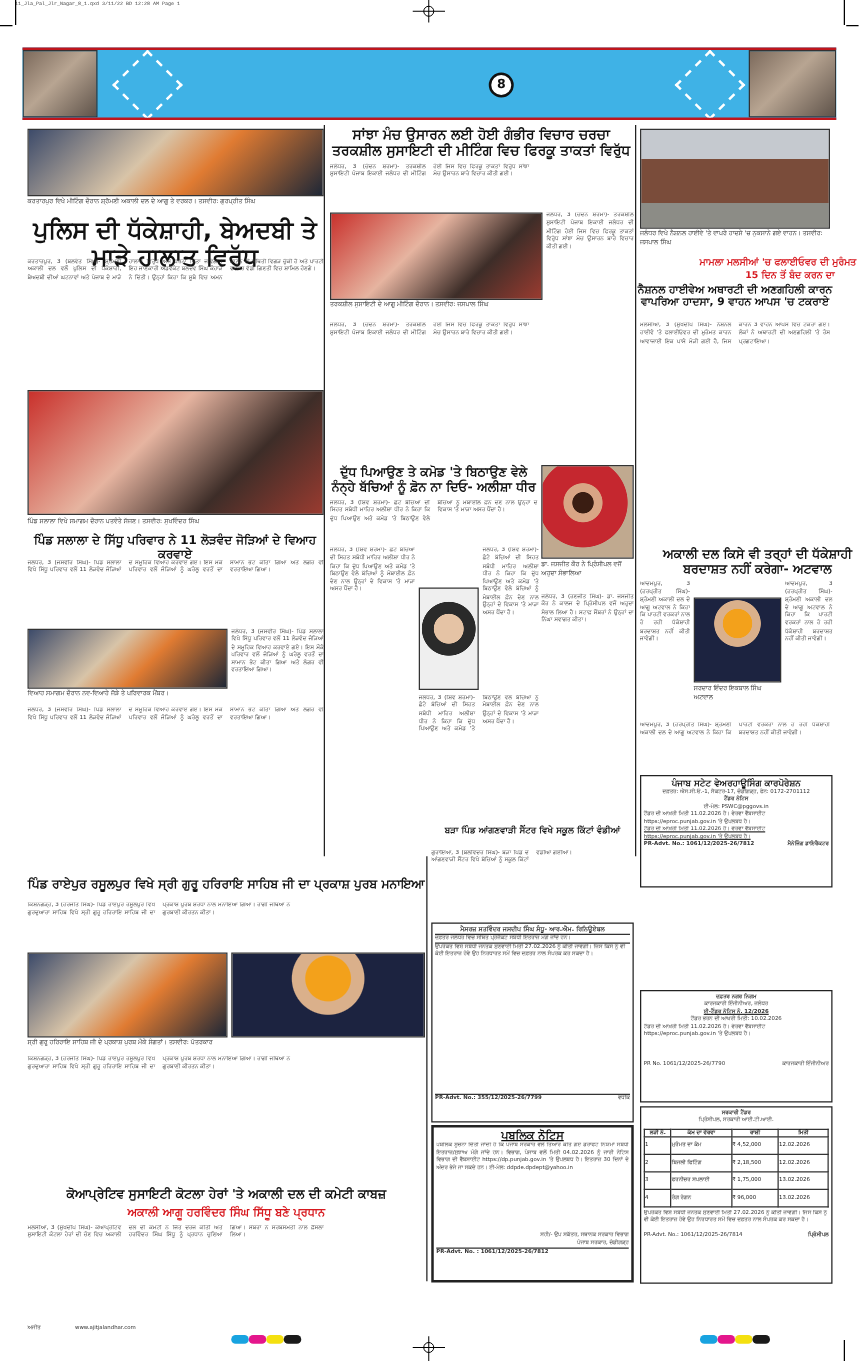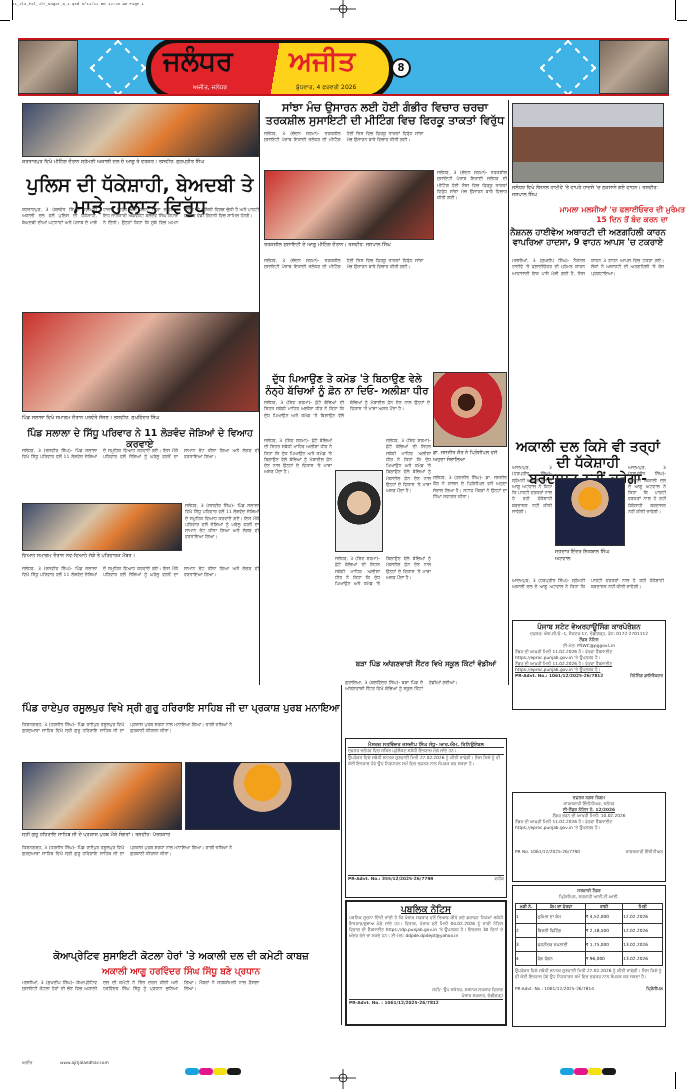--- a/index.html
+++ b/index.html
@@ -47,26 +47,20 @@
     <circle cx="13" cy="9" r="4" fill="none" stroke="#000" stroke-width="0.8"></circle>
     <line x1="0" y1="9" x2="26" y2="9" stroke="#000" stroke-width="0.8"></line>
     <line x1="13" y1="0" x2="13" y2="18" stroke="#000" stroke-width="0.8"></line>
   </svg>
 
 <div class="abs masthead">
   <div class="abs mh-photo-l photo"></div>
   <div class="abs mh-photo-r photo"></div>
   <div class="abs pattern" style="left:80px;"></div>
   <div class="abs pattern" style="left:530px;"></div>
-  <div class="abs logo">
-    <div class="abs logo-l">ਜਲੰਧਰ</div>
-    <div class="abs logo-r">ਅਜੀਤ</div>
-    <div class="abs logo-sub-l">ਅਜੀਤ, ਜਲੰਧਰ</div>
-    <div class="abs logo-sub-r">ਬੁੱਧਵਾਰ, 4 ਫਰਵਰੀ 2026</div>
-  </div>
   <div class="abs pageno">8</div>
 </div>
 
 <div class="abs rule" style="left:259px;top:100px;width:1px;height:585px;"></div>
 <div class="abs rule" style="left:508px;top:100px;width:1px;height:585px;"></div>
 <div class="abs rule" style="left:341px;top:685px;width:1px;height:340px;"></div>
 
 <div class="abs photo blue" style="left:22px;top:103px;width:237px;height:54px;"></div>
 <div class="abs caption" style="left:22px;top:158px;width:237px;">ਕਰਤਾਰਪੁਰ ਵਿਖੇ ਮੀਟਿੰਗ ਦੌਰਾਨ ਸ਼੍ਰੋਮਣੀ ਅਕਾਲੀ ਦਲ ਦੇ ਆਗੂ ਤੇ ਵਰਕਰ। ਤਸਵੀਰ: ਗੁਰਪ੍ਰੀਤ ਸਿੰਘ</div>
 <div class="abs headline" style="left:20px;top:174px;width:240px;font-size:19px;">
@@ -109,21 +103,21 @@
 
 <div class="abs photo truck" style="left:512px;top:103px;width:152px;height:80px;"></div>
 <div class="abs caption" style="left:512px;top:184px;width:152px;">ਜਲੰਧਰ ਵਿਖੇ ਨੈਸ਼ਨਲ ਹਾਈਵੇ 'ਤੇ ਵਾਪਰੇ ਹਾਦਸੇ 'ਚ ਨੁਕਸਾਨੇ ਗਏ ਵਾਹਨ। ਤਸਵੀਰ: ਜਸਪਾਲ ਸਿੰਘ</div>
 <div class="abs redhead" style="left:512px;top:205px;width:152px;font-size:7.5px;line-height:10px;margin-left:44px;">ਮਾਮਲਾ ਮਲਸੀਆਂ 'ਚ ਫਲਾਈਓਵਰ ਦੀ ਮੁਰੰਮਤ ਕਾਰਨ 15 ਦਿਨ ਤੋਂ ਬੰਦ ਕਰਨ ਦਾ</div>
 <div class="abs headline" style="left:510px;top:228px;width:156px;font-size:8.5px;">
   <div>ਨੈਸ਼ਨਲ ਹਾਈਵੇਅ ਅਥਾਰਟੀ ਦੀ ਅਣਗਹਿਲੀ ਕਾਰਨ</div>
   <div>ਵਾਪਰਿਆ ਹਾਦਸਾ, 9 ਵਾਹਨ ਆਪਸ 'ਚ ਟਕਰਾਏ</div>
 </div>
 <div class="abs body" style="left:512px;top:258px;width:152px;height:162px;column-count:2;">ਮਲਸੀਆਂ, 3 (ਸੁਖਦੀਪ ਸਿੰਘ)- ਨੈਸ਼ਨਲ ਹਾਈਵੇ 'ਤੇ ਫਲਾਈਓਵਰ ਦੀ ਮੁਰੰਮਤ ਕਾਰਨ ਆਵਾਜਾਈ ਇਕ ਪਾਸੇ ਮੋੜੀ ਗਈ ਹੈ, ਜਿਸ ਕਾਰਨ 3 ਵਾਹਨ ਆਪਸ ਵਿਚ ਟਕਰਾ ਗਏ। ਲੋਕਾਂ ਨੇ ਅਥਾਰਟੀ ਦੀ ਅਣਗਹਿਲੀ 'ਤੇ ਰੋਸ ਪ੍ਰਗਟਾਇਆ।</div>
 
-<div class="abs headline" style="left:510px;top:438px;width:156px;font-size:14px;">
+<div class="abs headline" style="left:528px;top:438px;width:156px;font-size:10px;">
   <div>ਅਕਾਲੀ ਦਲ ਕਿਸੇ ਵੀ ਤਰ੍ਹਾਂ ਦੀ ਧੱਕੇਸ਼ਾਹੀ</div>
   <div>ਬਰਦਾਸ਼ਤ ਨਹੀਂ ਕਰੇਗਾ- ਅਟਵਾਲ</div>
 </div>
 <div class="abs body" style="left:512px;top:465px;width:40px;height:110px;">ਆਦਮਪੁਰ, 3 (ਹਰਪ੍ਰੀਤ ਸਿੰਘ)- ਸ਼੍ਰੋਮਣੀ ਅਕਾਲੀ ਦਲ ਦੇ ਆਗੂ ਅਟਵਾਲ ਨੇ ਕਿਹਾ ਕਿ ਪਾਰਟੀ ਵਰਕਰਾਂ ਨਾਲ ਹੋ ਰਹੀ ਧੱਕੇਸ਼ਾਹੀ ਬਰਦਾਸ਼ਤ ਨਹੀਂ ਕੀਤੀ ਜਾਵੇਗੀ।</div>
 <div class="abs photo sikh" style="left:555px;top:478px;width:70px;height:68px;"></div>
 <div class="abs caption" style="left:555px;top:548px;width:70px;">ਸਰਦਾਰ ਇੰਦਰ ਇਕਬਾਲ ਸਿੰਘ ਅਟਵਾਲ</div>
 <div class="abs body" style="left:628px;top:465px;width:38px;height:110px;">ਆਦਮਪੁਰ, 3 (ਹਰਪ੍ਰੀਤ ਸਿੰਘ)- ਸ਼੍ਰੋਮਣੀ ਅਕਾਲੀ ਦਲ ਦੇ ਆਗੂ ਅਟਵਾਲ ਨੇ ਕਿਹਾ ਕਿ ਪਾਰਟੀ ਵਰਕਰਾਂ ਨਾਲ ਹੋ ਰਹੀ ਧੱਕੇਸ਼ਾਹੀ ਬਰਦਾਸ਼ਤ ਨਹੀਂ ਕੀਤੀ ਜਾਵੇਗੀ।</div>
 <div class="abs body" style="left:512px;top:578px;width:152px;height:40px;column-count:2;">ਆਦਮਪੁਰ, 3 (ਹਰਪ੍ਰੀਤ ਸਿੰਘ)- ਸ਼੍ਰੋਮਣੀ ਅਕਾਲੀ ਦਲ ਦੇ ਆਗੂ ਅਟਵਾਲ ਨੇ ਕਿਹਾ ਕਿ ਪਾਰਟੀ ਵਰਕਰਾਂ ਨਾਲ ਹੋ ਰਹੀ ਧੱਕੇਸ਼ਾਹੀ ਬਰਦਾਸ਼ਤ ਨਹੀਂ ਕੀਤੀ ਜਾਵੇਗੀ।</div>
 
 <div class="abs box" style="left:512px;top:620px;width:154px;height:90px;padding:2px;">

